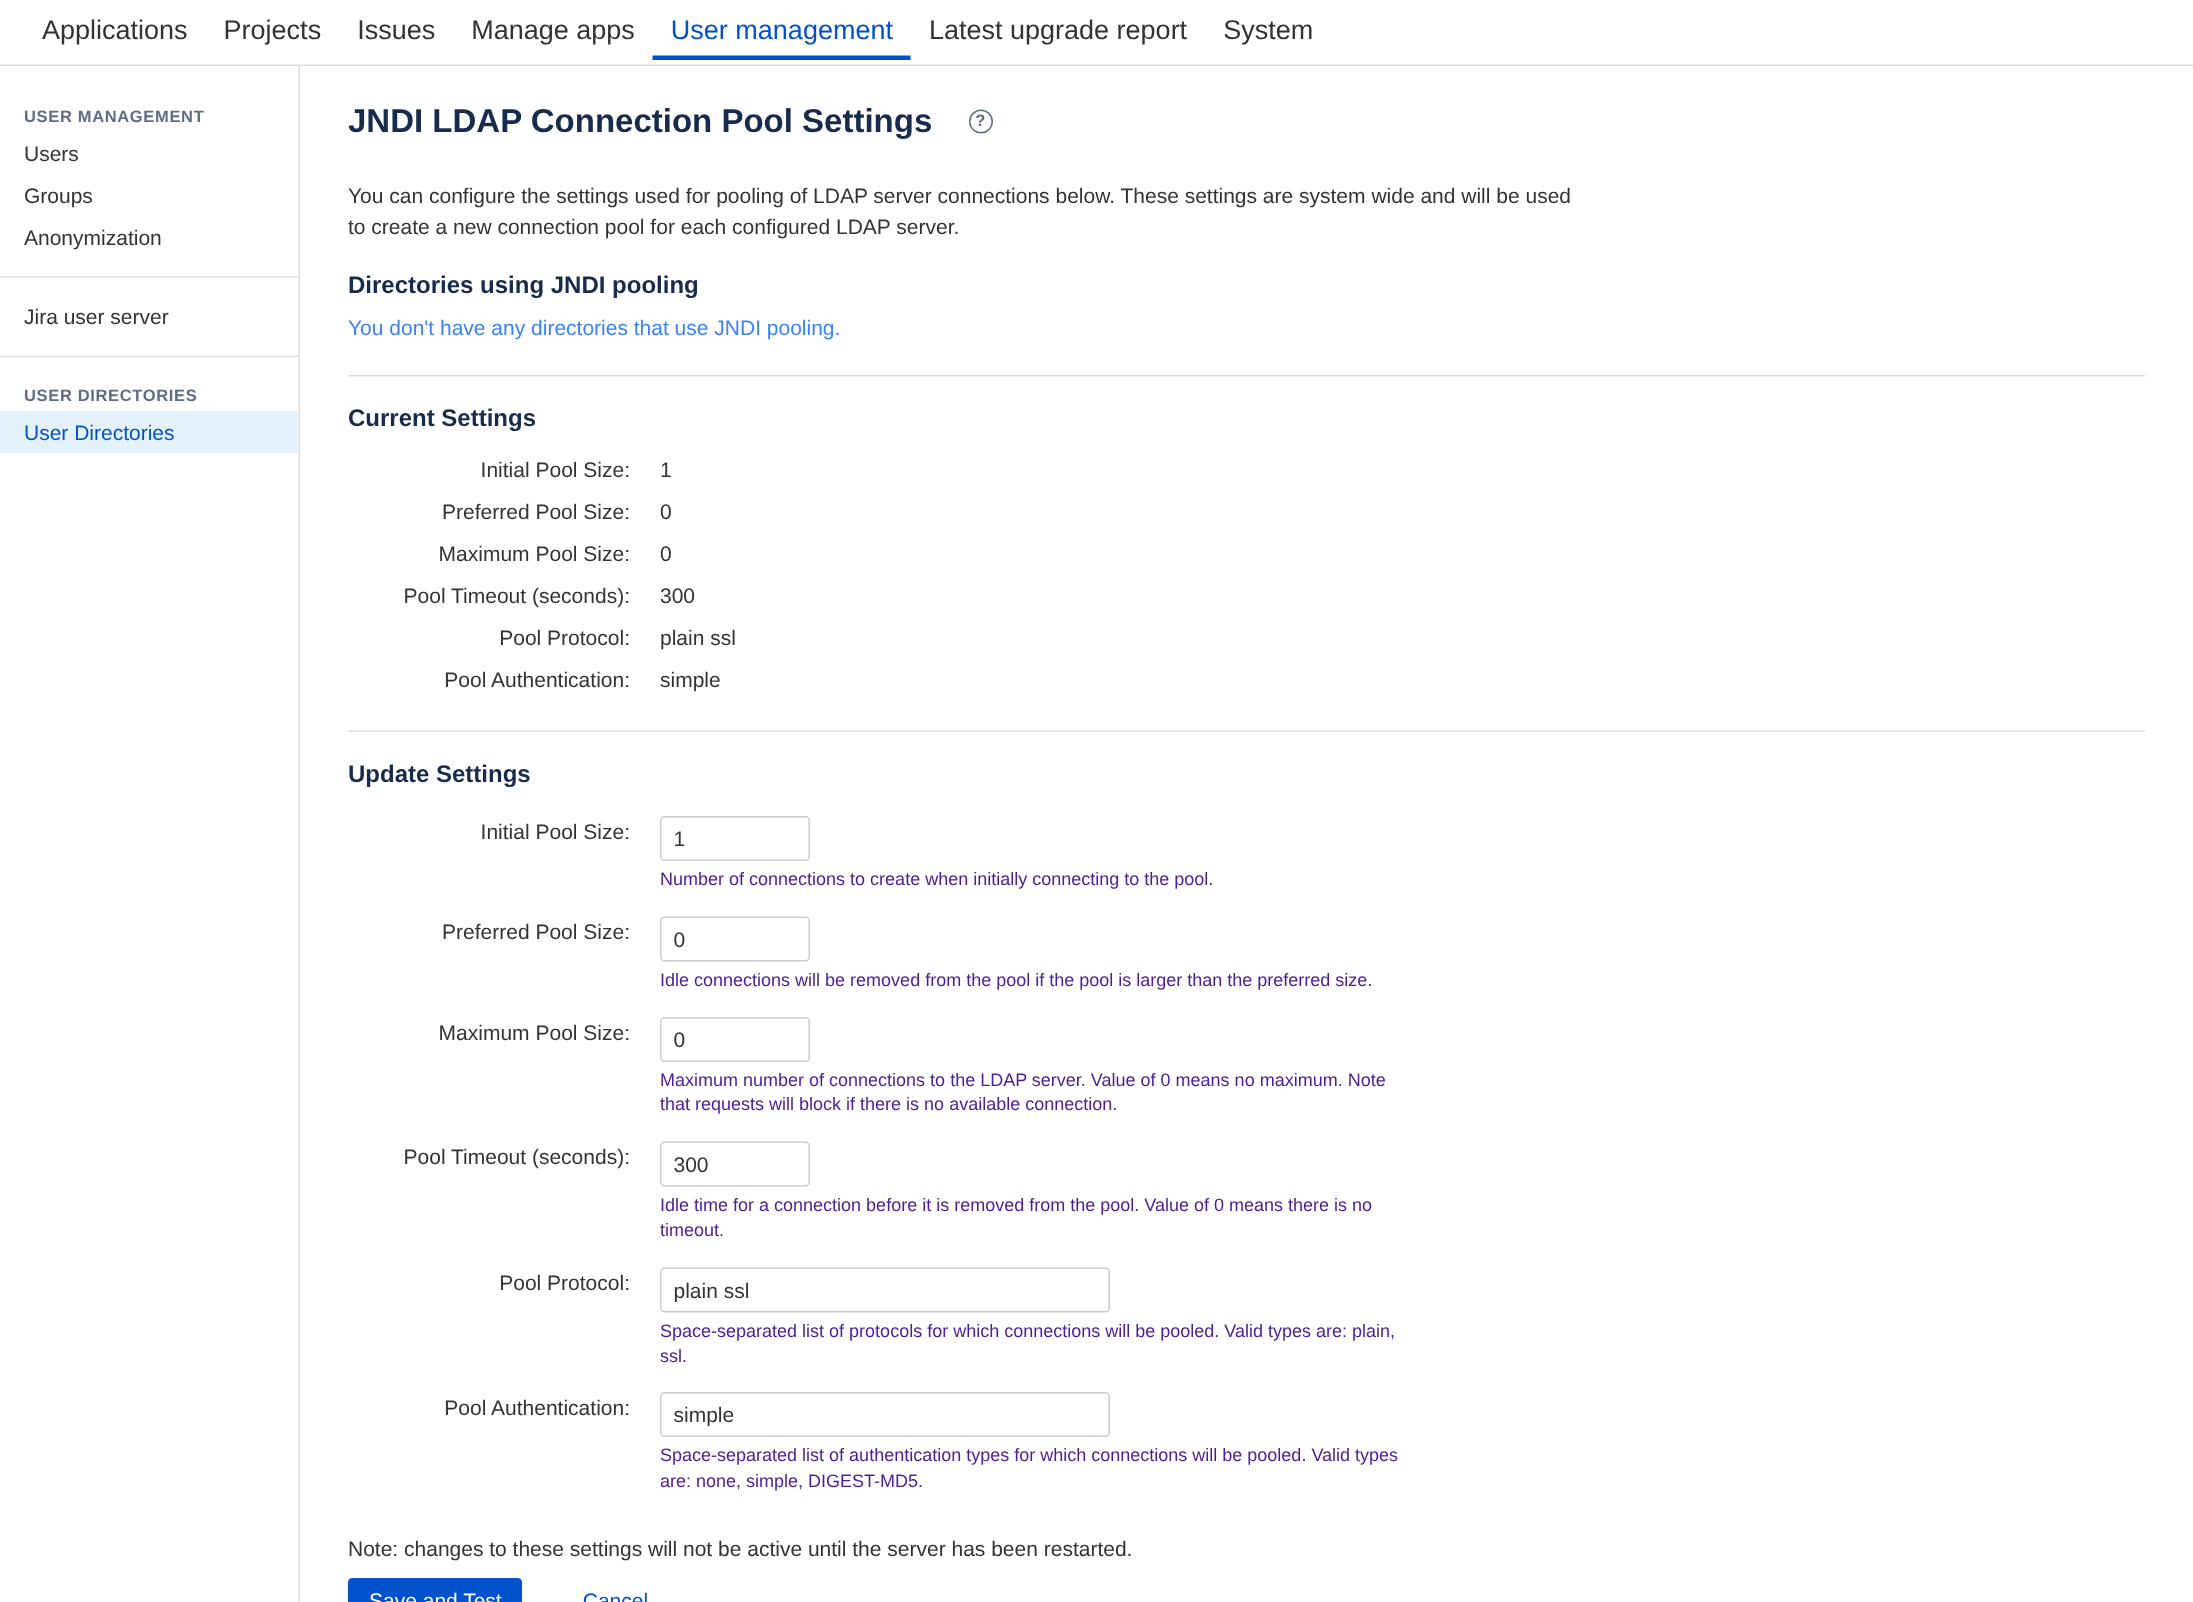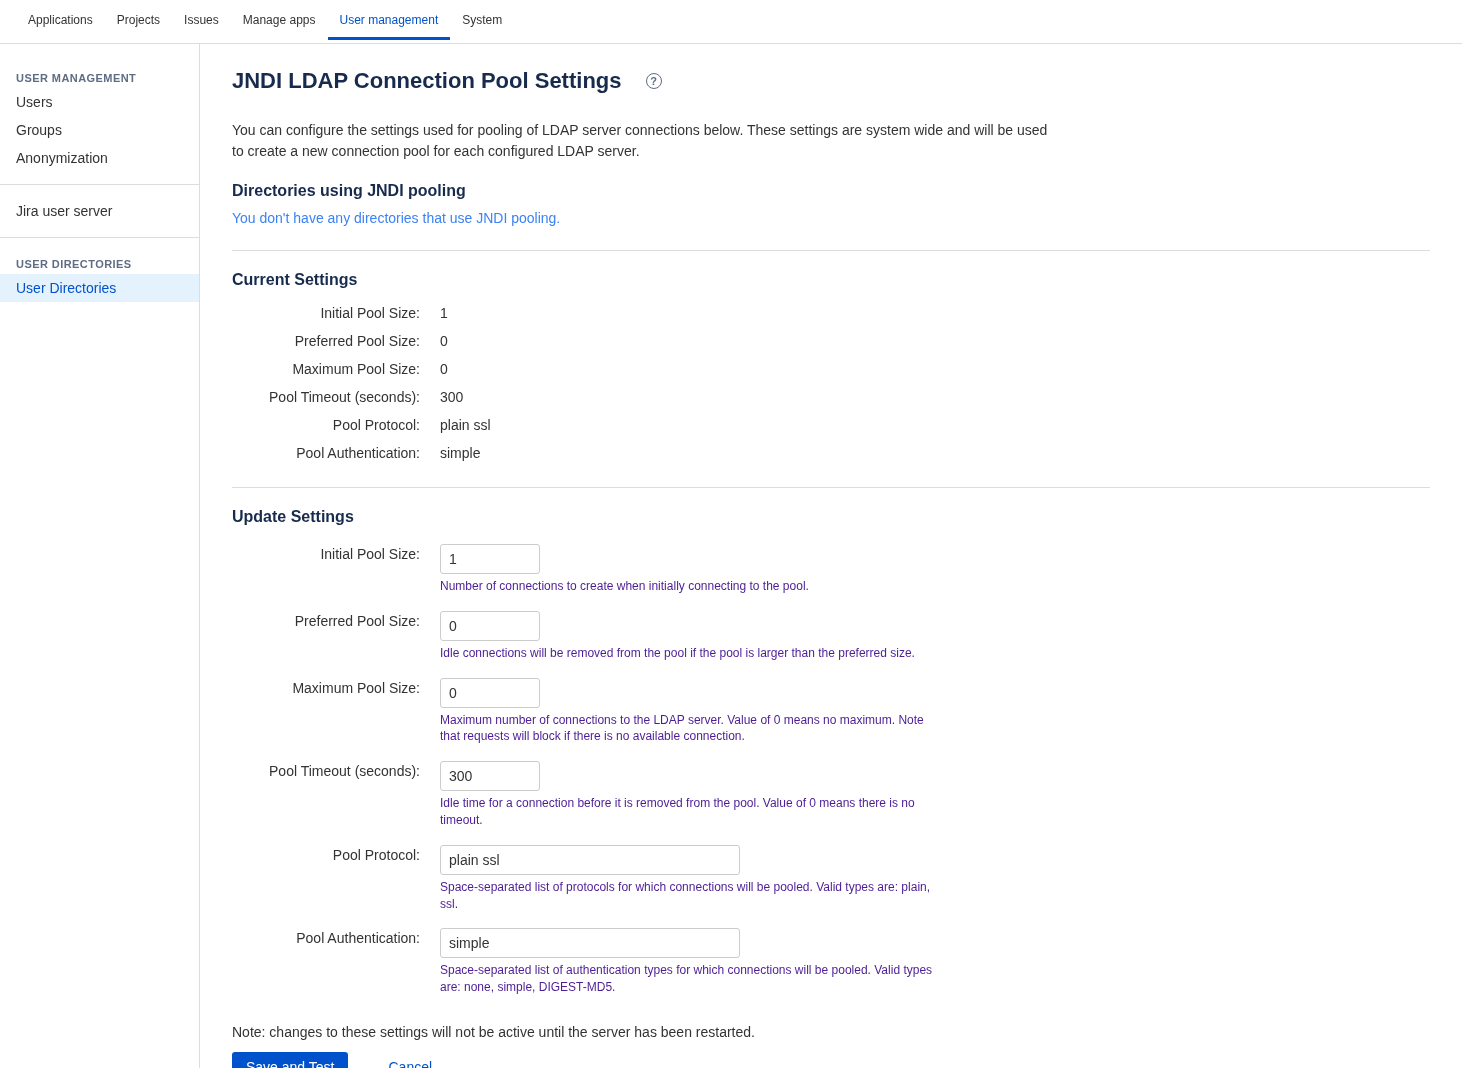--- a/index.html
+++ b/index.html
@@ -10,21 +10,21 @@
       display: flex;
       align-items: center;
       border-bottom: 1px solid #ddd;
       padding: 0 16px;
       height: 44px;
       background: #fff;
     }
     .top-nav a {
       text-decoration: none;
       color: #333;
-      font-size: 12px;
+      font-size: 18px;
       padding: 0 12px;
       height: 36px;
       display: flex;
       align-items: center;
       border-bottom: 3px solid transparent;
     }
     .top-nav a.active {
       color: #0052cc;
       border-bottom: 3px solid #0052cc;
       font-weight: 500;
@@ -231,20 +231,21 @@
   </style>
 </head>
 <body>
 
 <nav class="top-nav">
   <a href="#">Applications</a>
   <a href="#">Projects</a>
   <a href="#">Issues</a>
   <a href="#">Manage apps</a>
   <a href="#" class="active">User management</a>
+  <a href="#">Latest upgrade report</a>
   <a href="#">System</a>
 </nav>
 
 <div class="layout">
 
   <aside class="sidebar">
     <div class="sidebar-section-label">USER MANAGEMENT</div>
     <a href="#" class="sidebar-item">Users</a>
     <a href="#" class="sidebar-item">Groups</a>
     <a href="#" class="sidebar-item">Anonymization</a>

